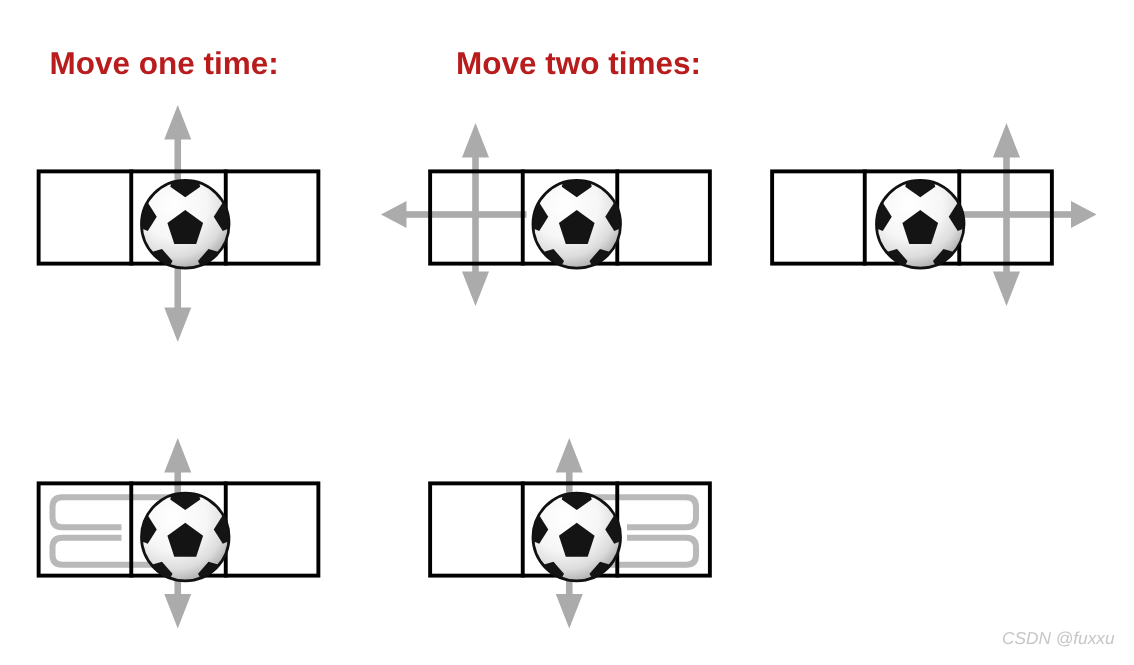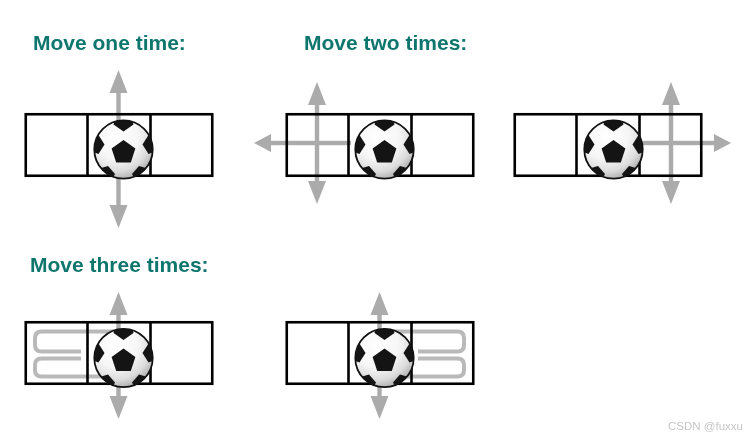--- a/index.html
+++ b/index.html
@@ -13,49 +13,49 @@
     height: 443px;
     background: #ffffff;
     overflow: hidden;
     font-family: "Liberation Sans", sans-serif;
   }
   .heading {
     position: absolute;
     font-weight: bold;
     font-size: 21px;
     line-height: 1;
-    color: #0f766e;
+    color: #b91c1c;
     white-space: nowrap;
   }
   .heading-one   { left: 33px;  top: 32px; }
   .heading-two   { left: 304px; top: 32px; }
   .heading-three { left: 30px;  top: 254px; }
   .art {
     position: absolute;
     left: 0;
     top: 0;
   }
   .watermark {
     position: absolute;
     right: 13px;
     top: 420px;
     font-size: 11.5px;
     line-height: 1.1;
     color: #c6c6c6;
     white-space: nowrap;
+    font-style: italic;
   }
 </style>
 </head>
 <body>
 
 <div class="stage">
 
   <div class="heading heading-one">Move one time:</div>
   <div class="heading heading-two">Move two times:</div>
-  <div class="heading heading-three">Move three times:</div>
 
   <svg class="art" width="756" height="443" viewBox="0 0 756 443">
     <defs>
       <radialGradient id="ballShade" cx="0.37" cy="0.28" r="0.85">
         <stop offset="0" stop-color="#ffffff"></stop>
         <stop offset="0.45" stop-color="#f6f6f6"></stop>
         <stop offset="0.7" stop-color="#dcdcdc"></stop>
         <stop offset="0.88" stop-color="#aeaeae"></stop>
         <stop offset="1" stop-color="#777777"></stop>
       </radialGradient>

